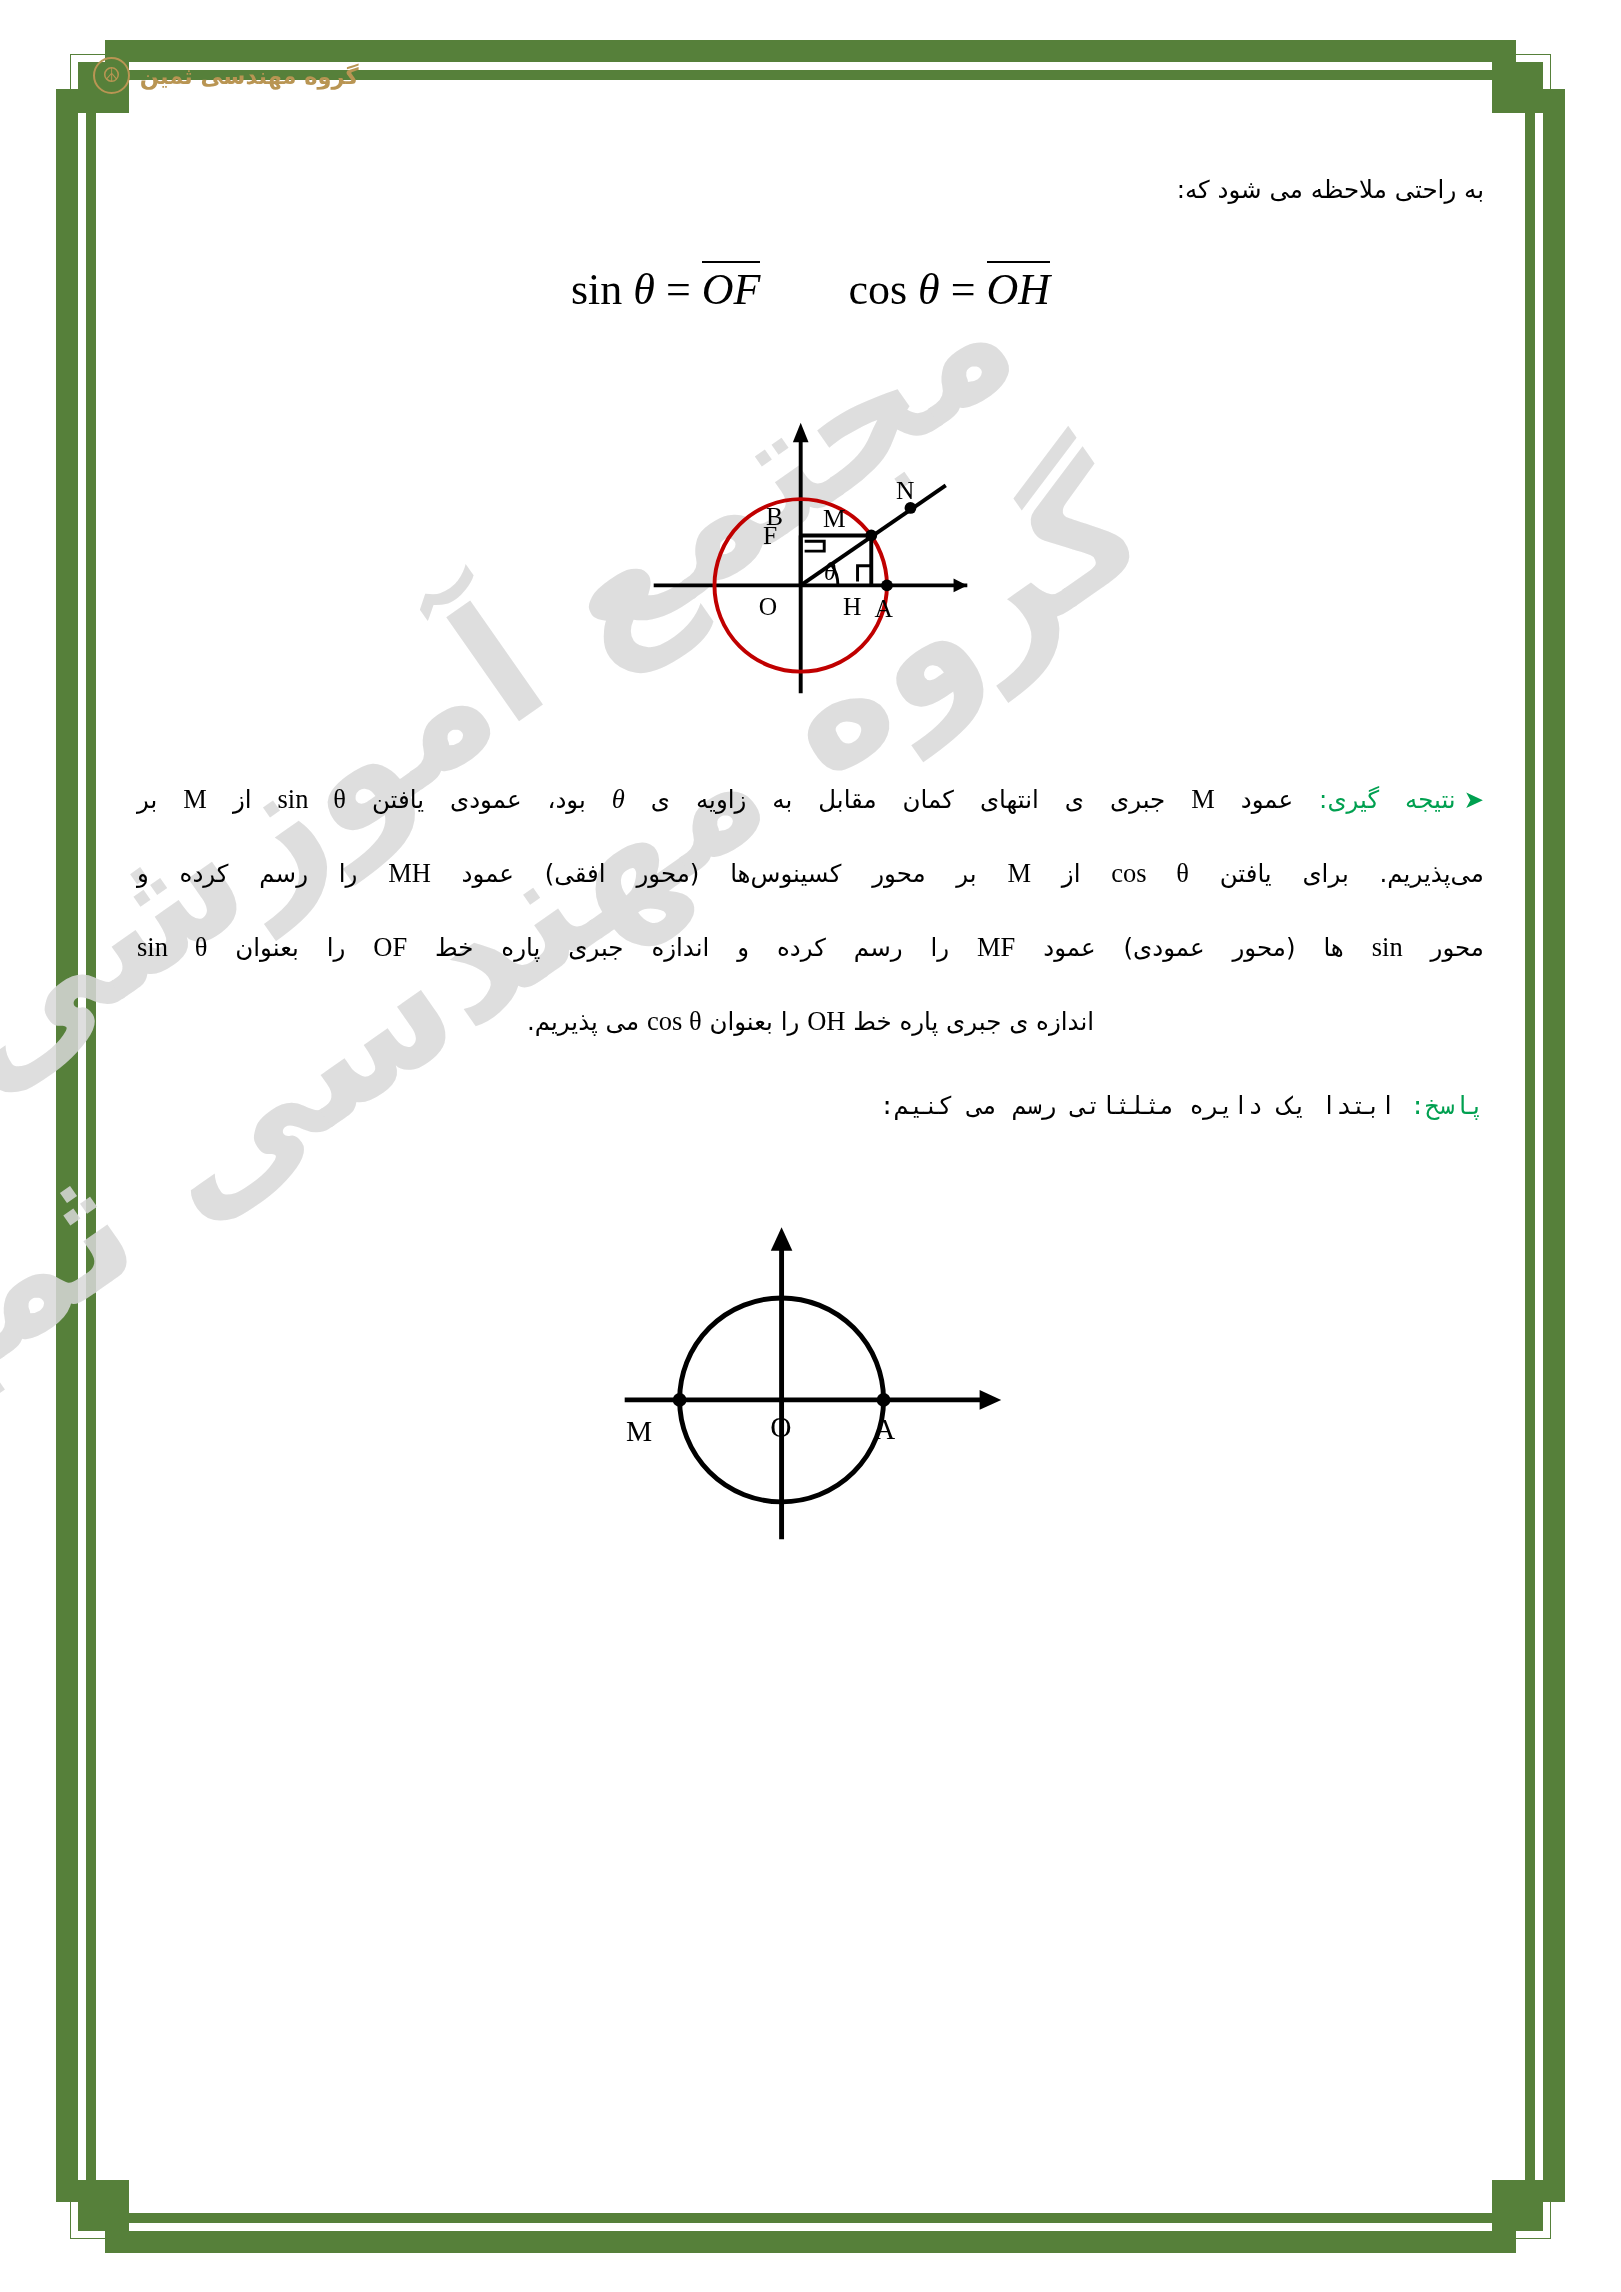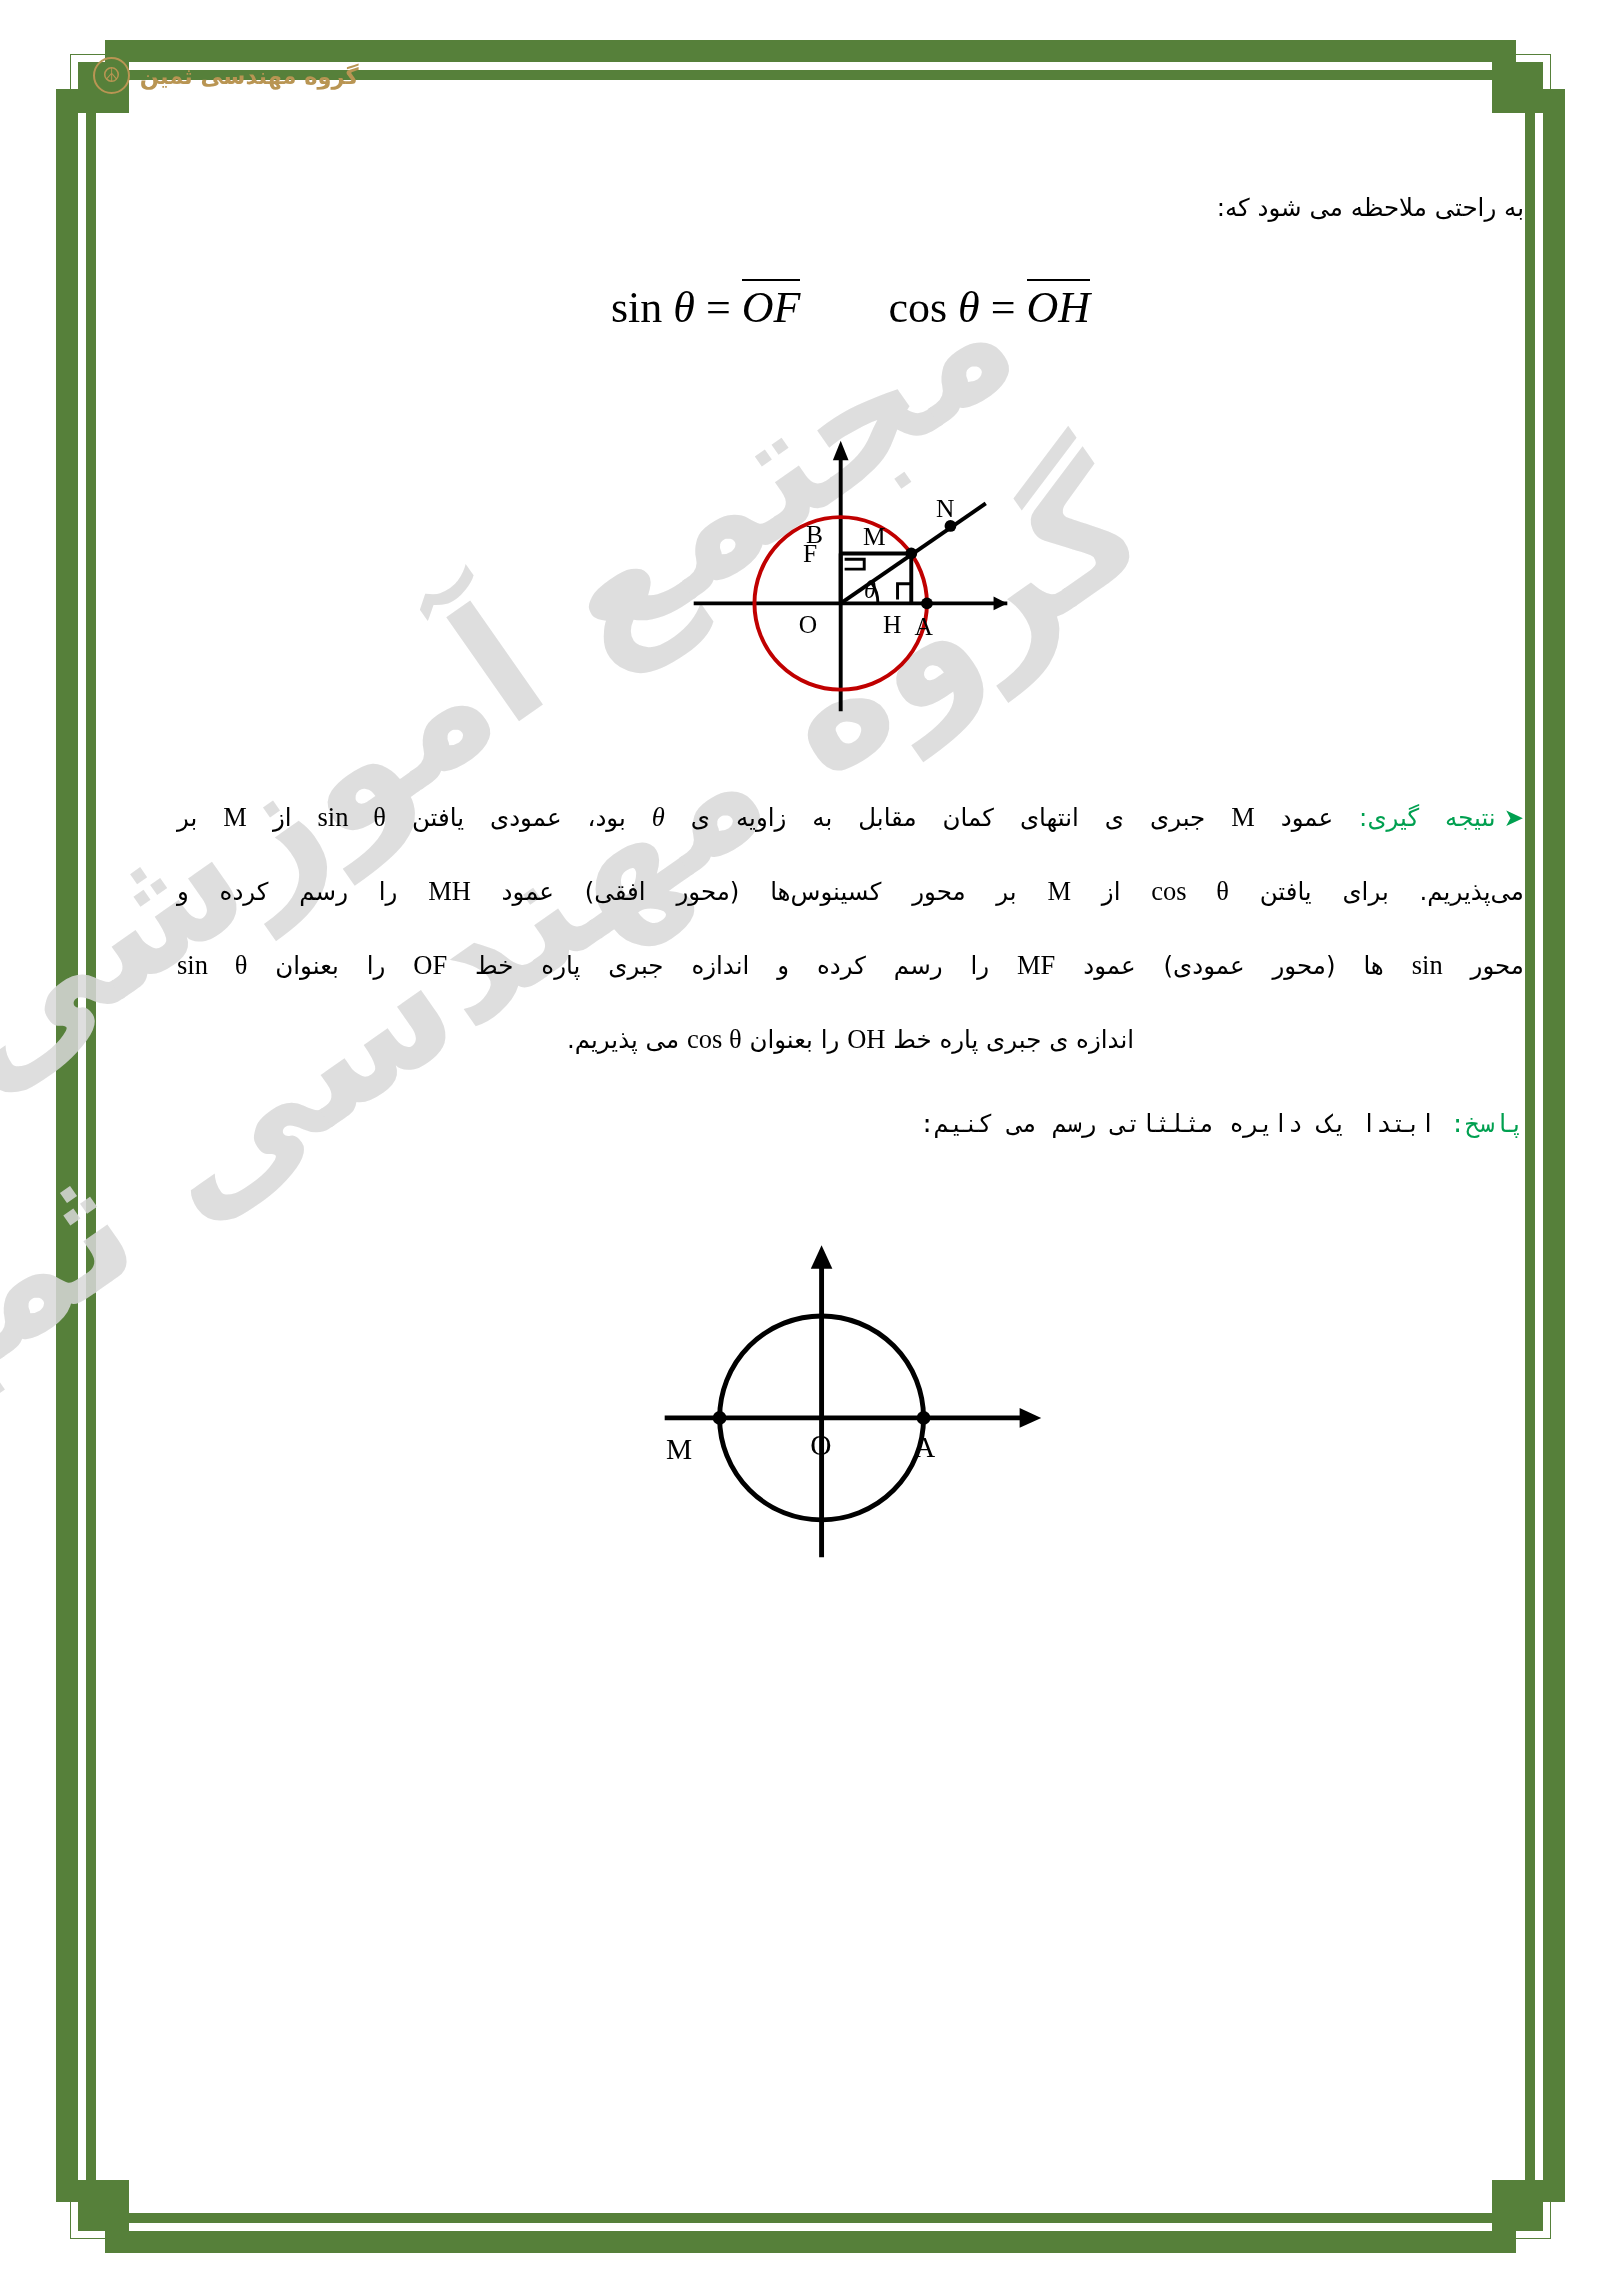--- a/index.html
+++ b/index.html
@@ -47,21 +47,21 @@
   
   .watermark{position:absolute;left:157px;top:470px;width:1176px;height:1039px;
              color:#d9d9d9;font-size:167px;font-weight:bold;line-height:1.35;
              transform:rotate(-35deg);transform-origin:center center;
              font-family:"DejaVu Sans","Liberation Sans",sans-serif;
              white-space:nowrap;pointer-events:none;z-index:0;opacity:.85;
              text-align:center;}
   .watermark span{display:block;}
 
   
-  .content{position:absolute;left:137px;top:144px;width:1347px;z-index:2;margin-left:40px;}
+  .content{position:absolute;left:137px;top:126px;width:1347px;z-index:2;}
 
   .rtl-line{direction:rtl;text-align:right;font-size:24.5px;color:#000;line-height:1.9;
             font-family:"DejaVu Sans","Liberation Sans",sans-serif;}
 
   .intro{margin-top:41px;}
 
   .formula-row{display:flex;justify-content:center;gap:88px;margin-top:47px;direction:ltr;}
   .formula{font-family:"Liberation Serif","DejaVu Serif",serif;font-size:44px;color:#000;white-space:nowrap;}
   .formula i{font-style:italic;}
   .ovl{border-top:2px solid #000;padding-top:1px;display:inline-block;font-style:italic;}

